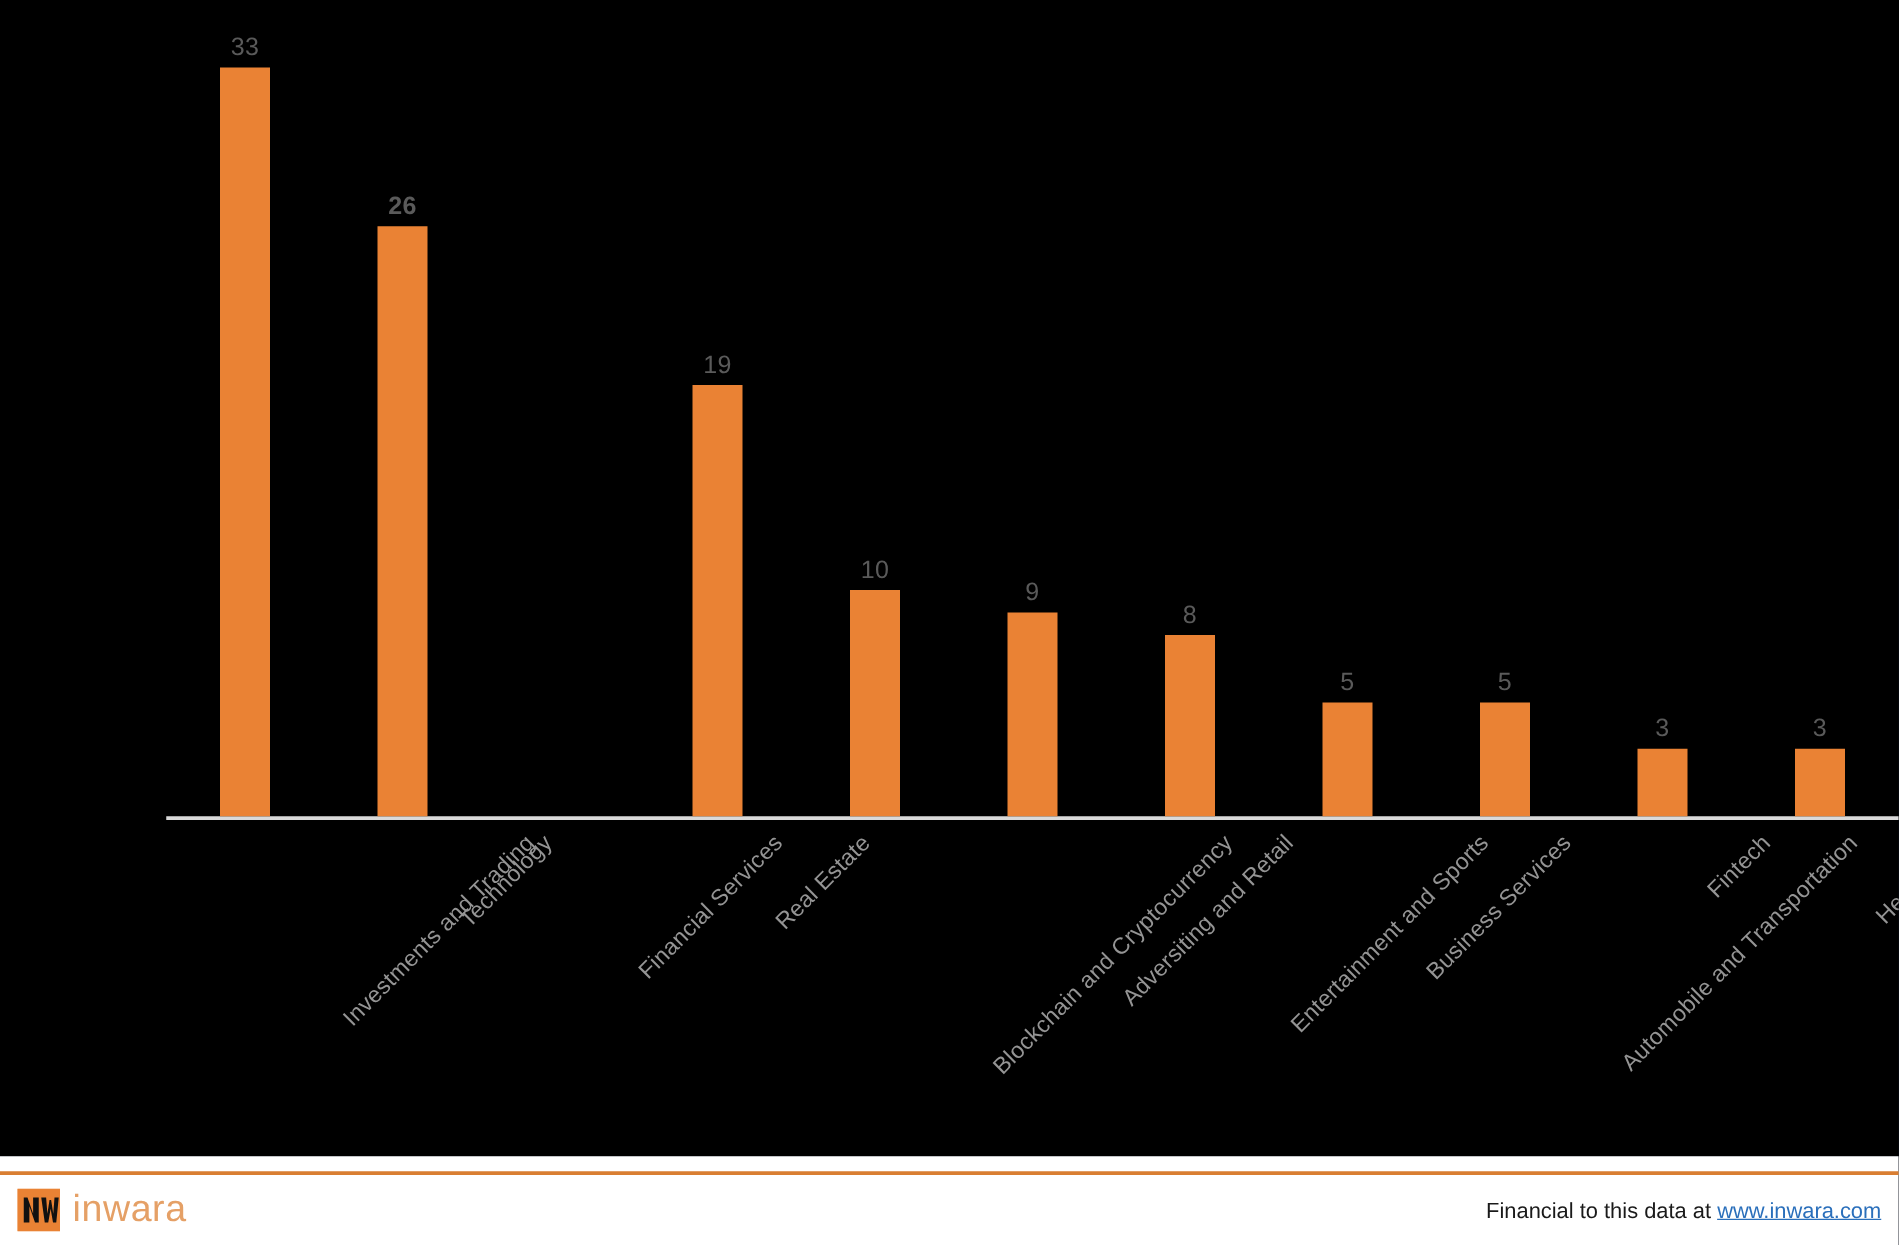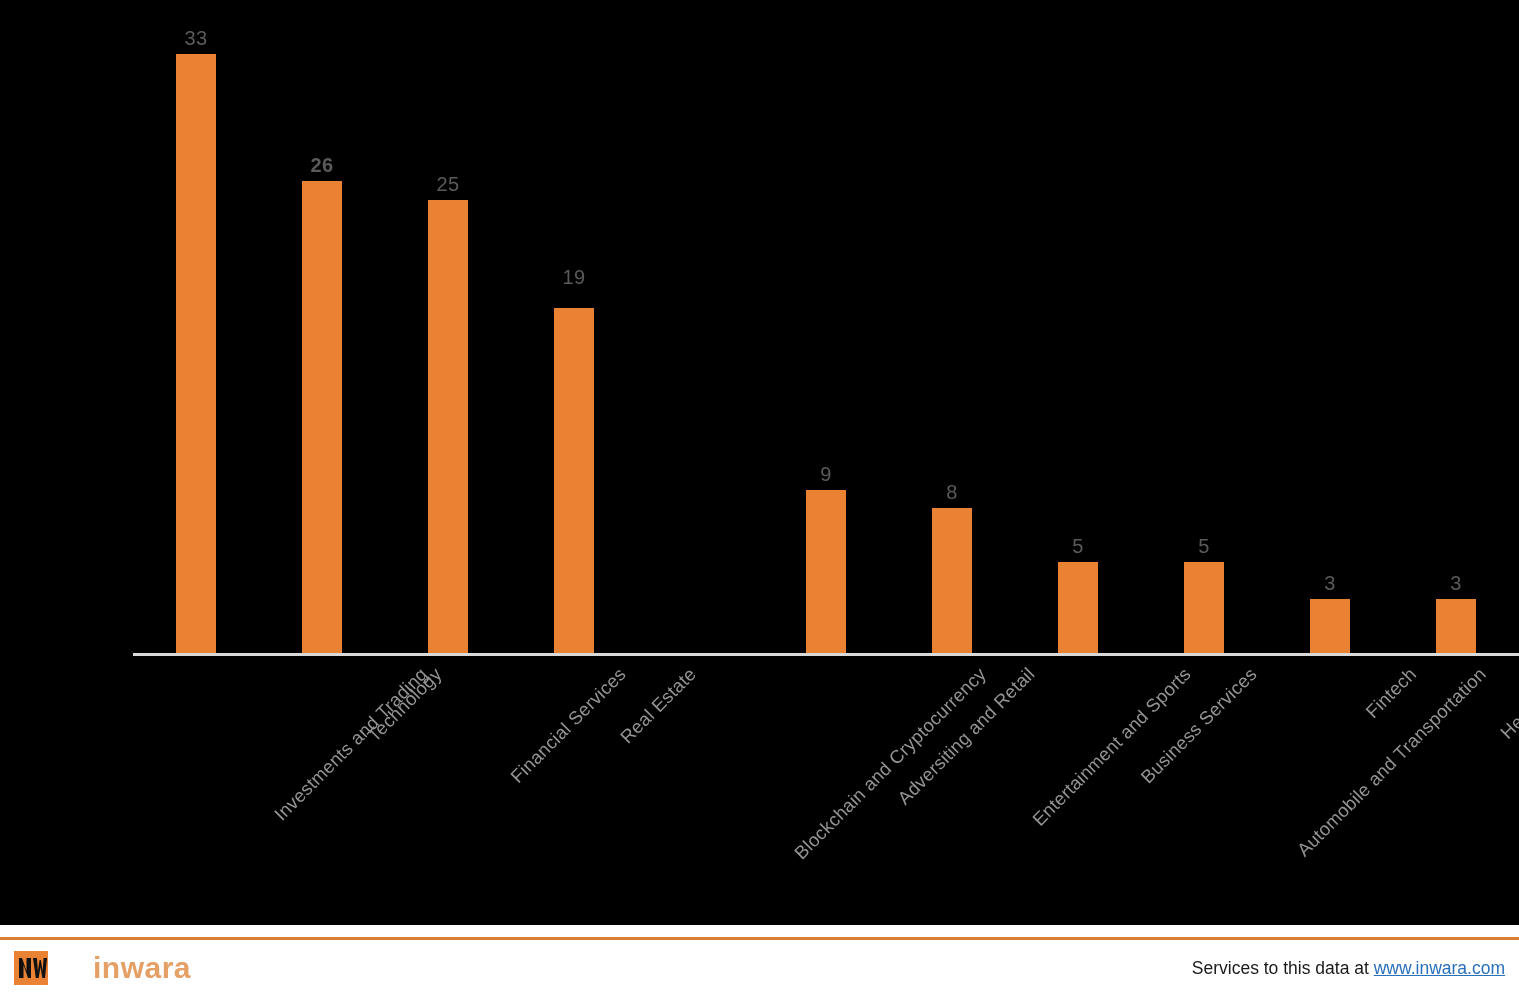--- a/index.html
+++ b/index.html
@@ -123,22 +123,21 @@
     flex: 0 0 auto;
   }
 
   .brand-mark svg { display: block; }
 
   .brand-name {
     font-size: 30px;
     line-height: 32px;
     color: #e5a066;
     letter-spacing: 0.5px;
-    font-weight: 700;
-    margin-left: 35px;
+    font-weight: 400;
   }
 
   .subscribe {
     position: absolute;
     right: 14px;
     top: 32px;
     font-size: 17.5px;
     line-height: 22px;
     color: #1a1a1a;
     white-space: nowrap;
@@ -159,27 +158,27 @@
     <div class="plot" id="plot">
       <div class="axis-line" style="background: rgb(217, 217, 217);"></div>
     <div class="bar-slot" style="left: 0px; width: 126px;">
           <div class="bar" title="Investments and Trading: 33" style="height: 599px; background: rgb(234, 130, 52);"></div>
           <div class="bar-value" style="bottom: 605px; color: rgb(90, 90, 90);">33</div>
         </div>
         <div class="bar-slot" style="left: 126px; width: 126px; font-weight: bold;">
           <div class="bar" title="Technology: 26" style="height: 472px; background: rgb(234, 130, 52);"></div>
           <div class="bar-value" style="bottom: 478px; color: rgb(90, 90, 90);">26</div>
         </div>
-        <div class="bar-slot" style="left: 252px; width: 126px;">
-          <div class="bar" title="Financial Services: 25" style="height: 453px; background: rgb(234, 130, 52);"></div>
-          <div class="bar-value" style="bottom: 459px; color: rgb(90, 90, 90);">25</div>
-        </div>
         <div class="bar-slot" style="left: 378px; width: 126px;">
           <div class="bar" title="Real Estate: 19" style="height: 345px; background: rgb(234, 130, 52);"></div>
-          <div class="bar-value" style="bottom: 366px; color: rgb(90, 90, 90);">19</div>
+          <div class="bar-value" style="bottom: 351px; color: rgb(90, 90, 90);">19</div>
+        </div>
+        <div class="bar-slot" style="left: 504px; width: 126px;">
+          <div class="bar" title="Blockchain and Cryptocurrency: 10" style="height: 181px; background: rgb(234, 130, 52);"></div>
+          <div class="bar-value" style="bottom: 187px; color: rgb(90, 90, 90);">10</div>
         </div>
         <div class="bar-slot" style="left: 630px; width: 126px;">
           <div class="bar" title="Adversiting and Retail: 9" style="height: 163px; background: rgb(234, 130, 52);"></div>
           <div class="bar-value" style="bottom: 169px; color: rgb(90, 90, 90);">9</div>
         </div>
         <div class="bar-slot" style="left: 756px; width: 126px;">
           <div class="bar" title="Entertainment and Sports: 8" style="height: 145px; background: rgb(234, 130, 52);"></div>
           <div class="bar-value" style="bottom: 151px; color: rgb(90, 90, 90);">8</div>
         </div>
         <div class="bar-slot" style="left: 882px; width: 126px;">
@@ -222,17 +221,17 @@
         <svg width="34" height="34" viewBox="0 0 34 34" aria-hidden="true">
           <rect x="0" y="0" width="34" height="34" fill="#e98234"></rect>
           <path d="M5 7 L5 27 L9.5 27 L9.5 14 L14 27 L17 27 L17 7 L12.5 7 L12.5 20 L8 7 Z" fill="#111111"></path>
           <path d="M19 7 L21.8 27 L24.6 27 L26.5 16 L28.4 27 L31 27 L33 7 L29.6 7 L28.6 20 L26.9 9 L25.6 9 L23.9 20 L22.9 7 Z" fill="#111111"></path>
         </svg>
       </span>
       <span class="brand-name">inwara</span>
     </div>
 
     <div class="subscribe">
-      <span>Services to this data at </span><a href="#" style="color: rgb(42, 111, 187);">www.inwara.com</a>
+      <span>Financial to this data at </span><a href="#" style="color: rgb(42, 111, 187);">www.inwara.com</a>
     </div>
   </div>
 
 </div>
 
 </body></html>

